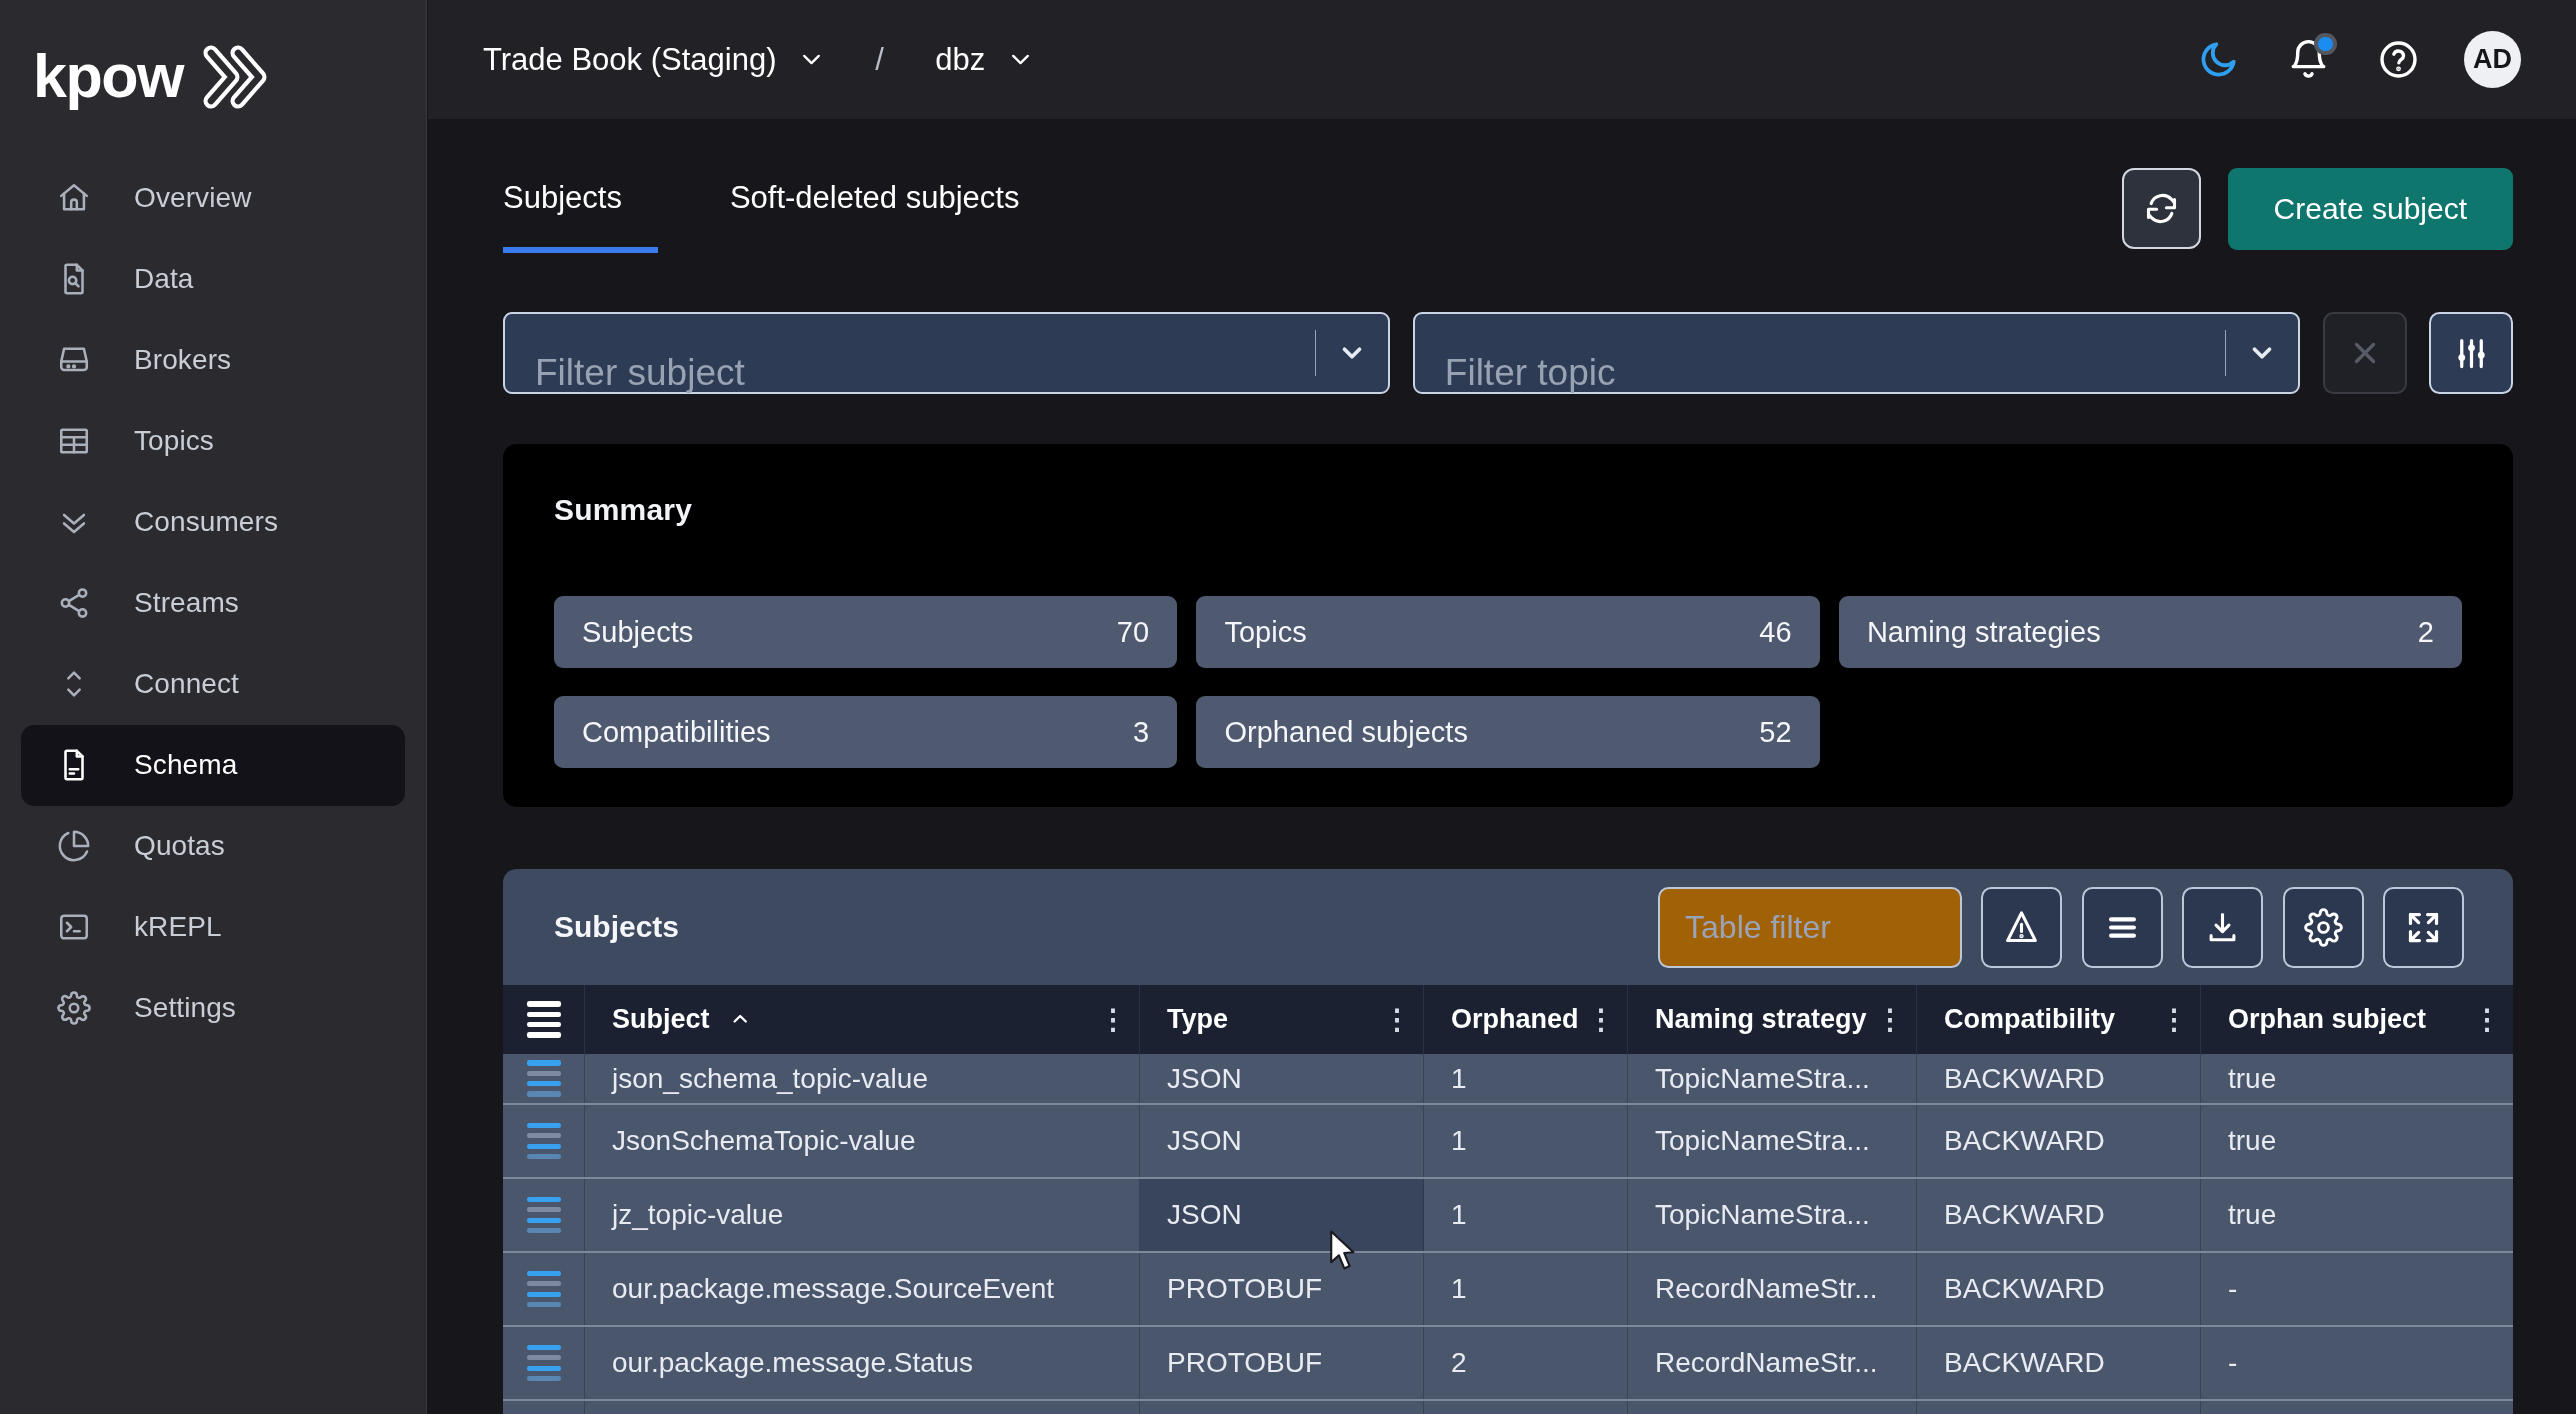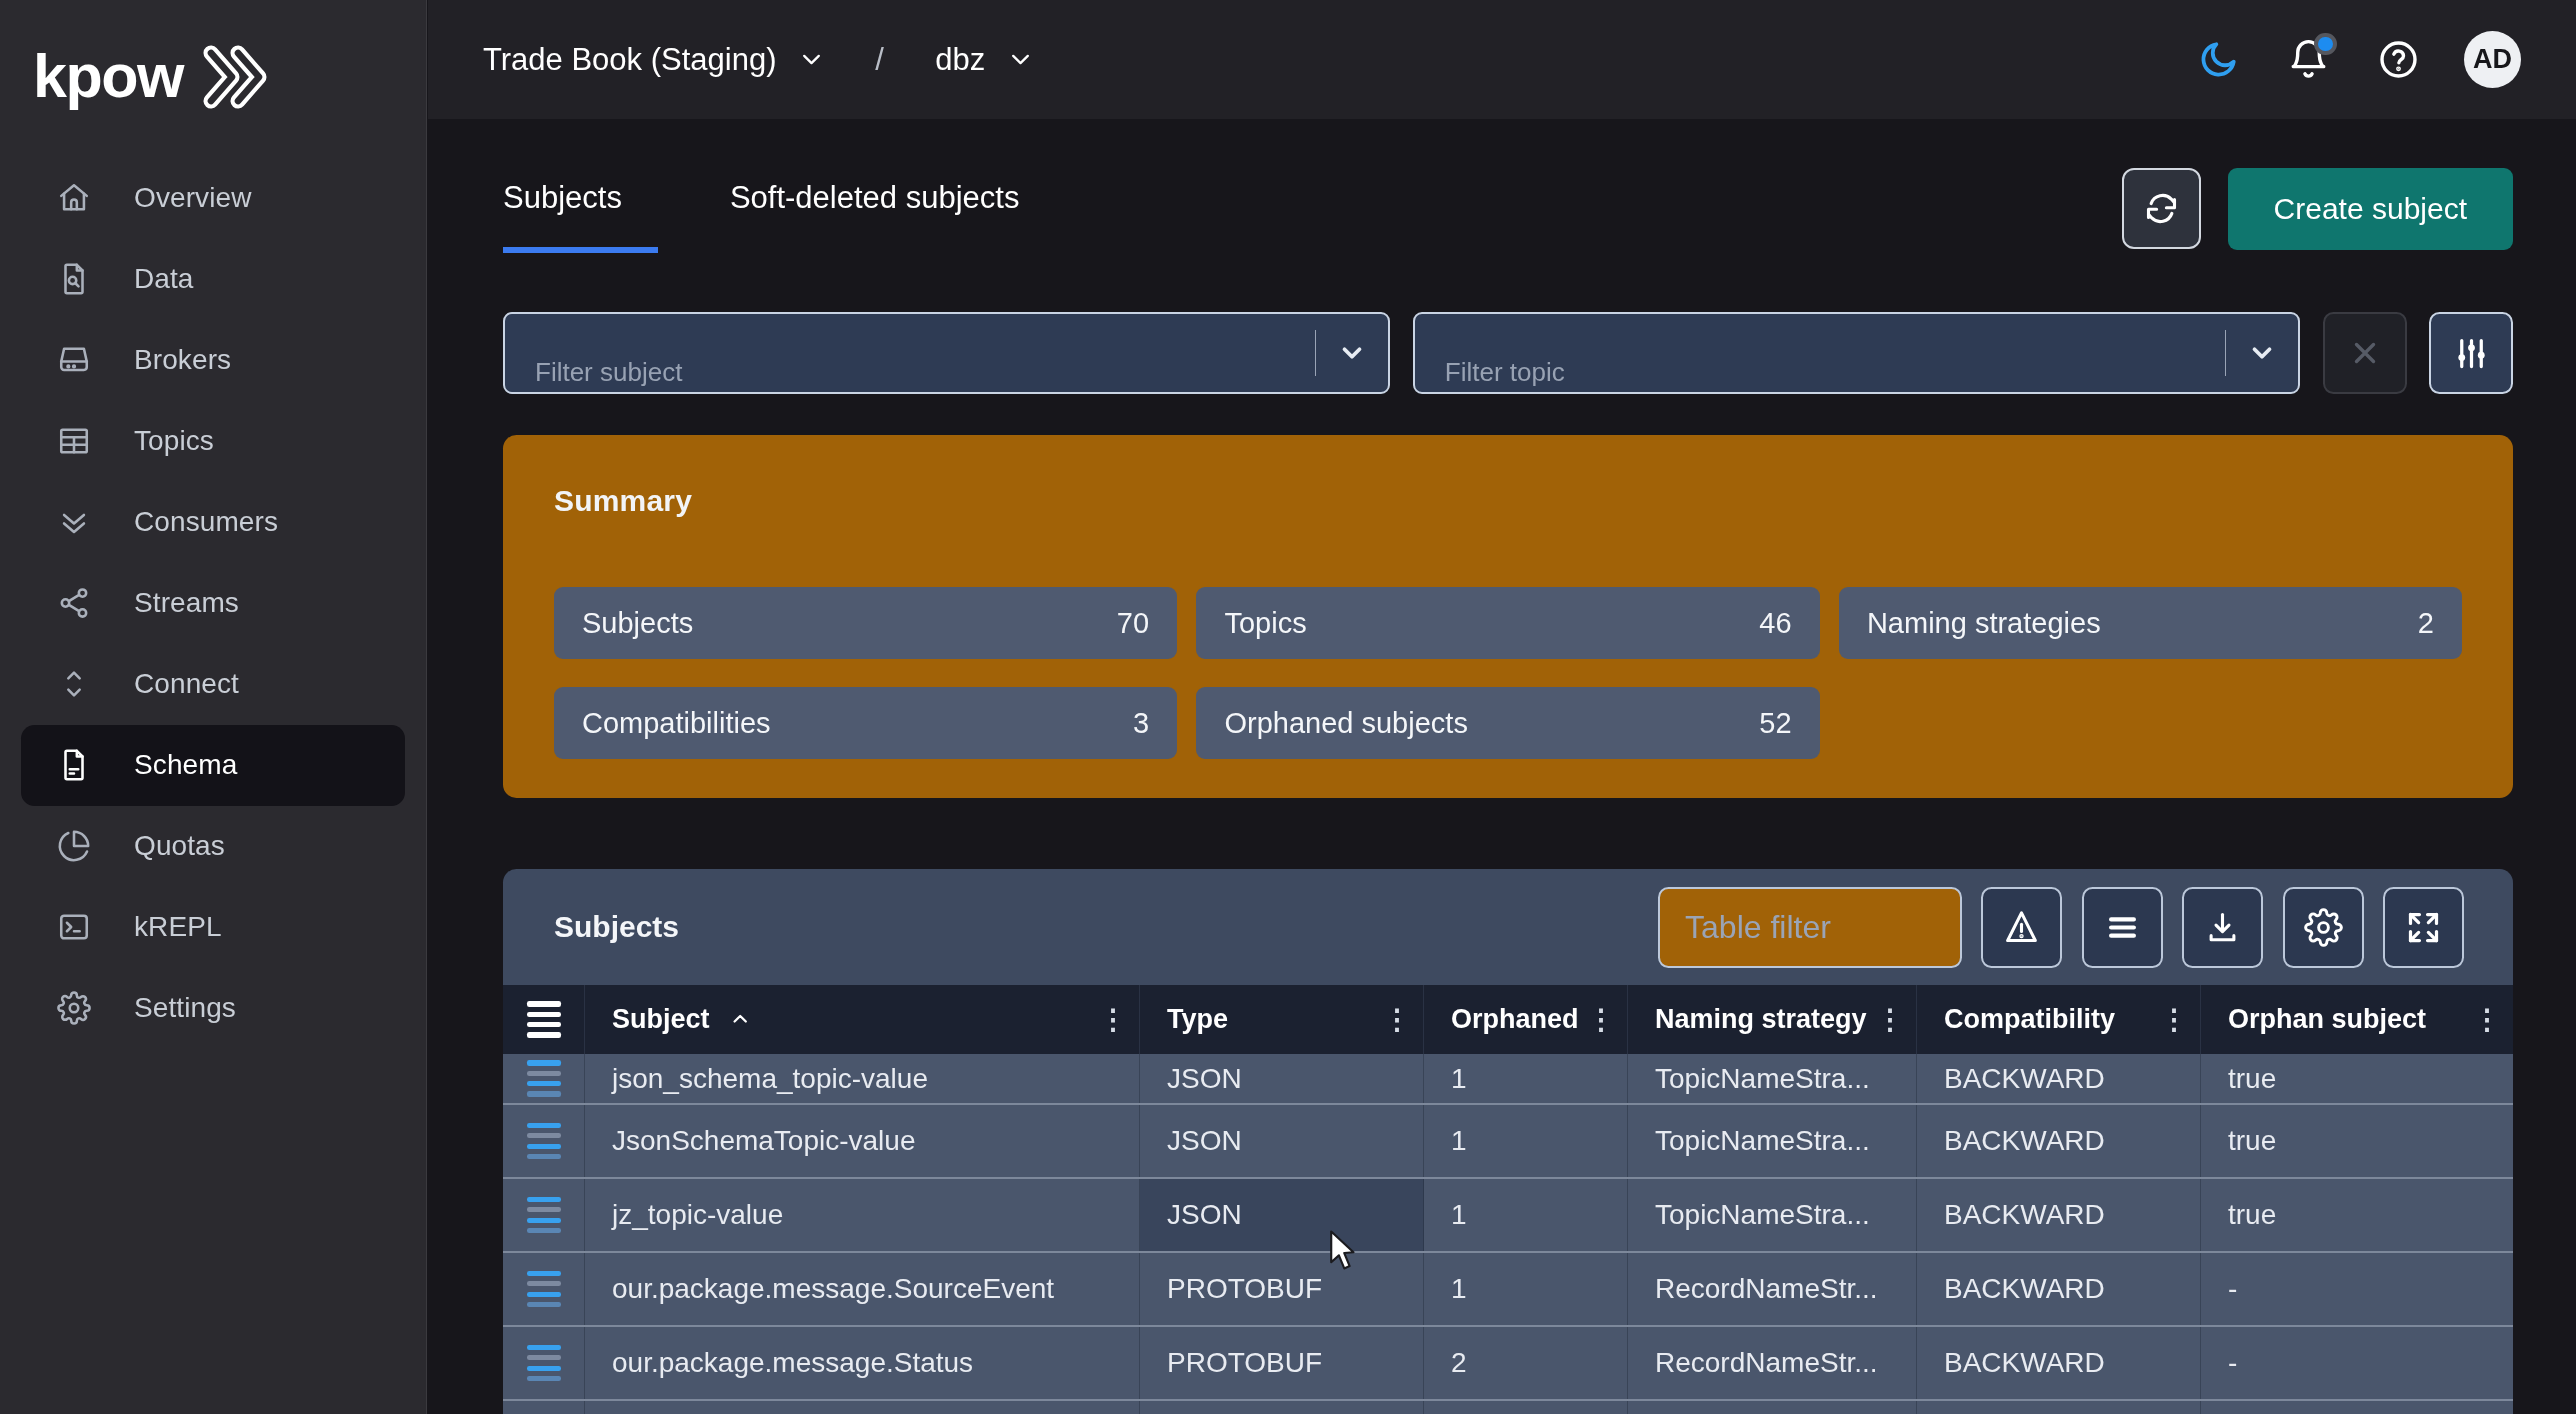--- a/index.html
+++ b/index.html
@@ -56,35 +56,35 @@
   .btn-ghost svg { width:39px; height:39px; }
   .btn-primary { height:82px; padding:0 46px; border-radius:9px; background:#0f766e; border:none;
     color:#ffffff; font-size:30px; font-weight:500; font-family:inherit; cursor:pointer; }
 
   
   .filter-row { position:absolute; top:193px; left:75px; right:63px; height:82px;
     display:flex; gap:22.4px; align-items:stretch; }
   .select-input { flex:1; position:relative; background:#2e3b54; border:2.2px solid #c9d4e4;
     border-radius:9px; display:flex; align-items:center; }
   .select-input input { flex:1; background:transparent; border:none; outline:none;
-    color:#dfe5ee; font-size:26px; font-family:inherit; padding:0 30px; height:100%;margin-top:39px; }
+    color:#dfe5ee; font-size:37px; font-family:inherit; padding:0 30px; height:100%;margin-top:39px; }
   .select-input input::placeholder { color:#98a2b3; }
   .si-div { width:1.5px; height:46px; background:#9aa4b6; }
   .si-chev { width:72px; display:flex; align-items:center; justify-content:center; }
   .si-chev svg { width:30px; height:30px; }
   .btn-x { width:84px; border-radius:10.4px; background:#202127; border:2.2px solid #3a3b42;
     display:flex; align-items:center; justify-content:center; cursor:default; }
   .btn-x svg { width:34px; height:34px; }
   .btn-sliders { width:84px; border-radius:10.4px; background:#2e3b54; border:2.2px solid #c9d4e4;
     display:flex; align-items:center; justify-content:center; cursor:pointer; }
   .btn-sliders svg { width:39px; height:39px; }
 
   
-  .summary { position:absolute; top:316px; left:75px; right:63px; height:363px;
-    background:#a16207; border-radius:13.4px; padding:49px 51px; }
+  .summary { position:absolute; top:325px; left:75px; right:63px; height:363px;
+    background:#000000; border-radius:13.4px; padding:49px 51px; }
   .summary-title { color:#f2f4f7; font-size:30px; font-weight:600; letter-spacing:0.2px; }
   .pill-grid { margin-top:69px; display:grid; grid-template-columns:repeat(3,1fr);
     gap:28px 19.4px; }
   .pill { height:72px; background:#4f5a70; border-radius:9px; display:flex; align-items:center;
     padding:0 28px; color:#f4f6f9; font-size:29px; }
   .pill-val { margin-left:auto; font-size:29px; }
 
   
   .table-panel { position:absolute; top:750px; left:75px; right:63px; bottom:-45px;
     background:#3e4a60; border-radius:13.4px 13.4px 0 0; overflow:hidden;

